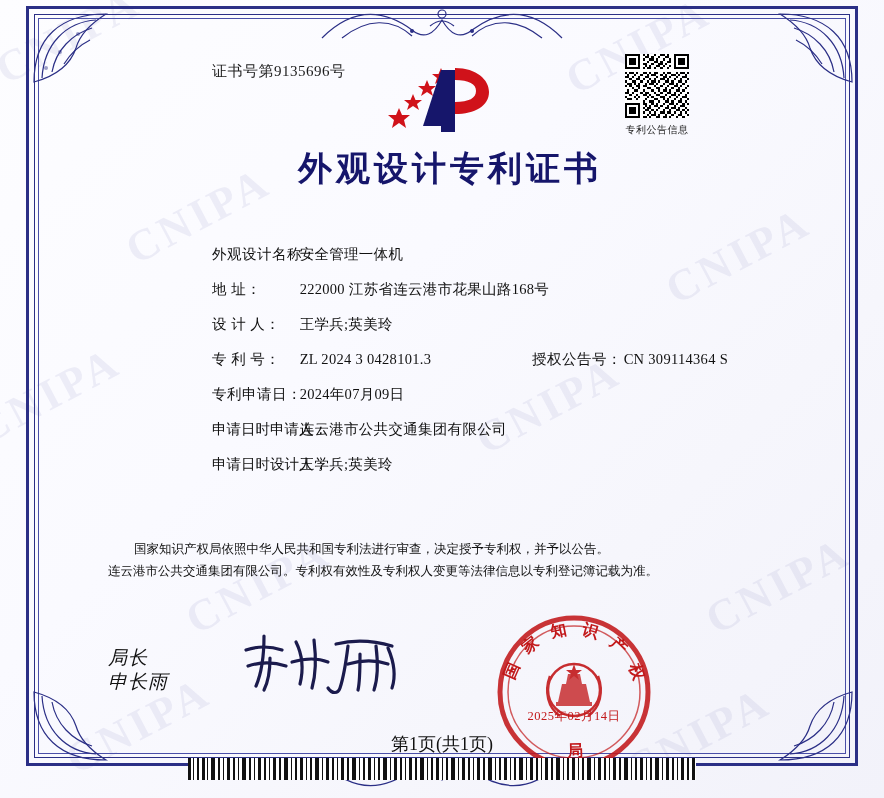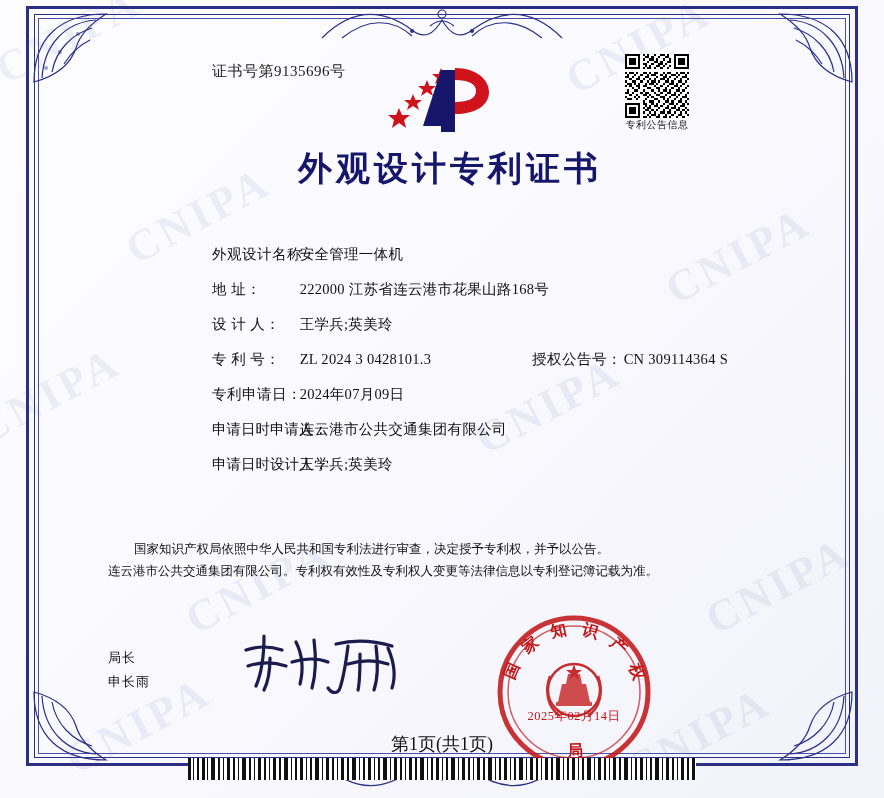--- a/index.html
+++ b/index.html
@@ -143,20 +143,21 @@
     width: 86px;
     text-align: center;
   }
   .qr-img {
     width: 64px;
     height: 64px;
     margin: 0 auto;
     background-color: #fff;
   }
   .qr-caption {
+    margin-top: 5px;
     font-family: "Liberation Serif", serif;
     font-size: 10px;
     color: #222;
     letter-spacing: 0.5px;
     white-space: nowrap;
   }
 
   .title {
     position: absolute;
     left: 16px;
@@ -227,24 +228,25 @@
     left: 52px;
     top: 590px;
     width: 680px;
     height: 110px;
   }
   .director-label {
     position: absolute;
     left: 0;
     top: 24px;
     font-family: "Liberation Serif", serif;
-    font-size: 13px;
+    font-size: 19px;
     color: #111;
     line-height: 24px;
     letter-spacing: 1px;
+    font-style: italic;
   }
   .handwriting {
     position: absolute;
     left: 128px;
     top: 6px;
     width: 190px;
     height: 70px;
   }
 
   .seal {

